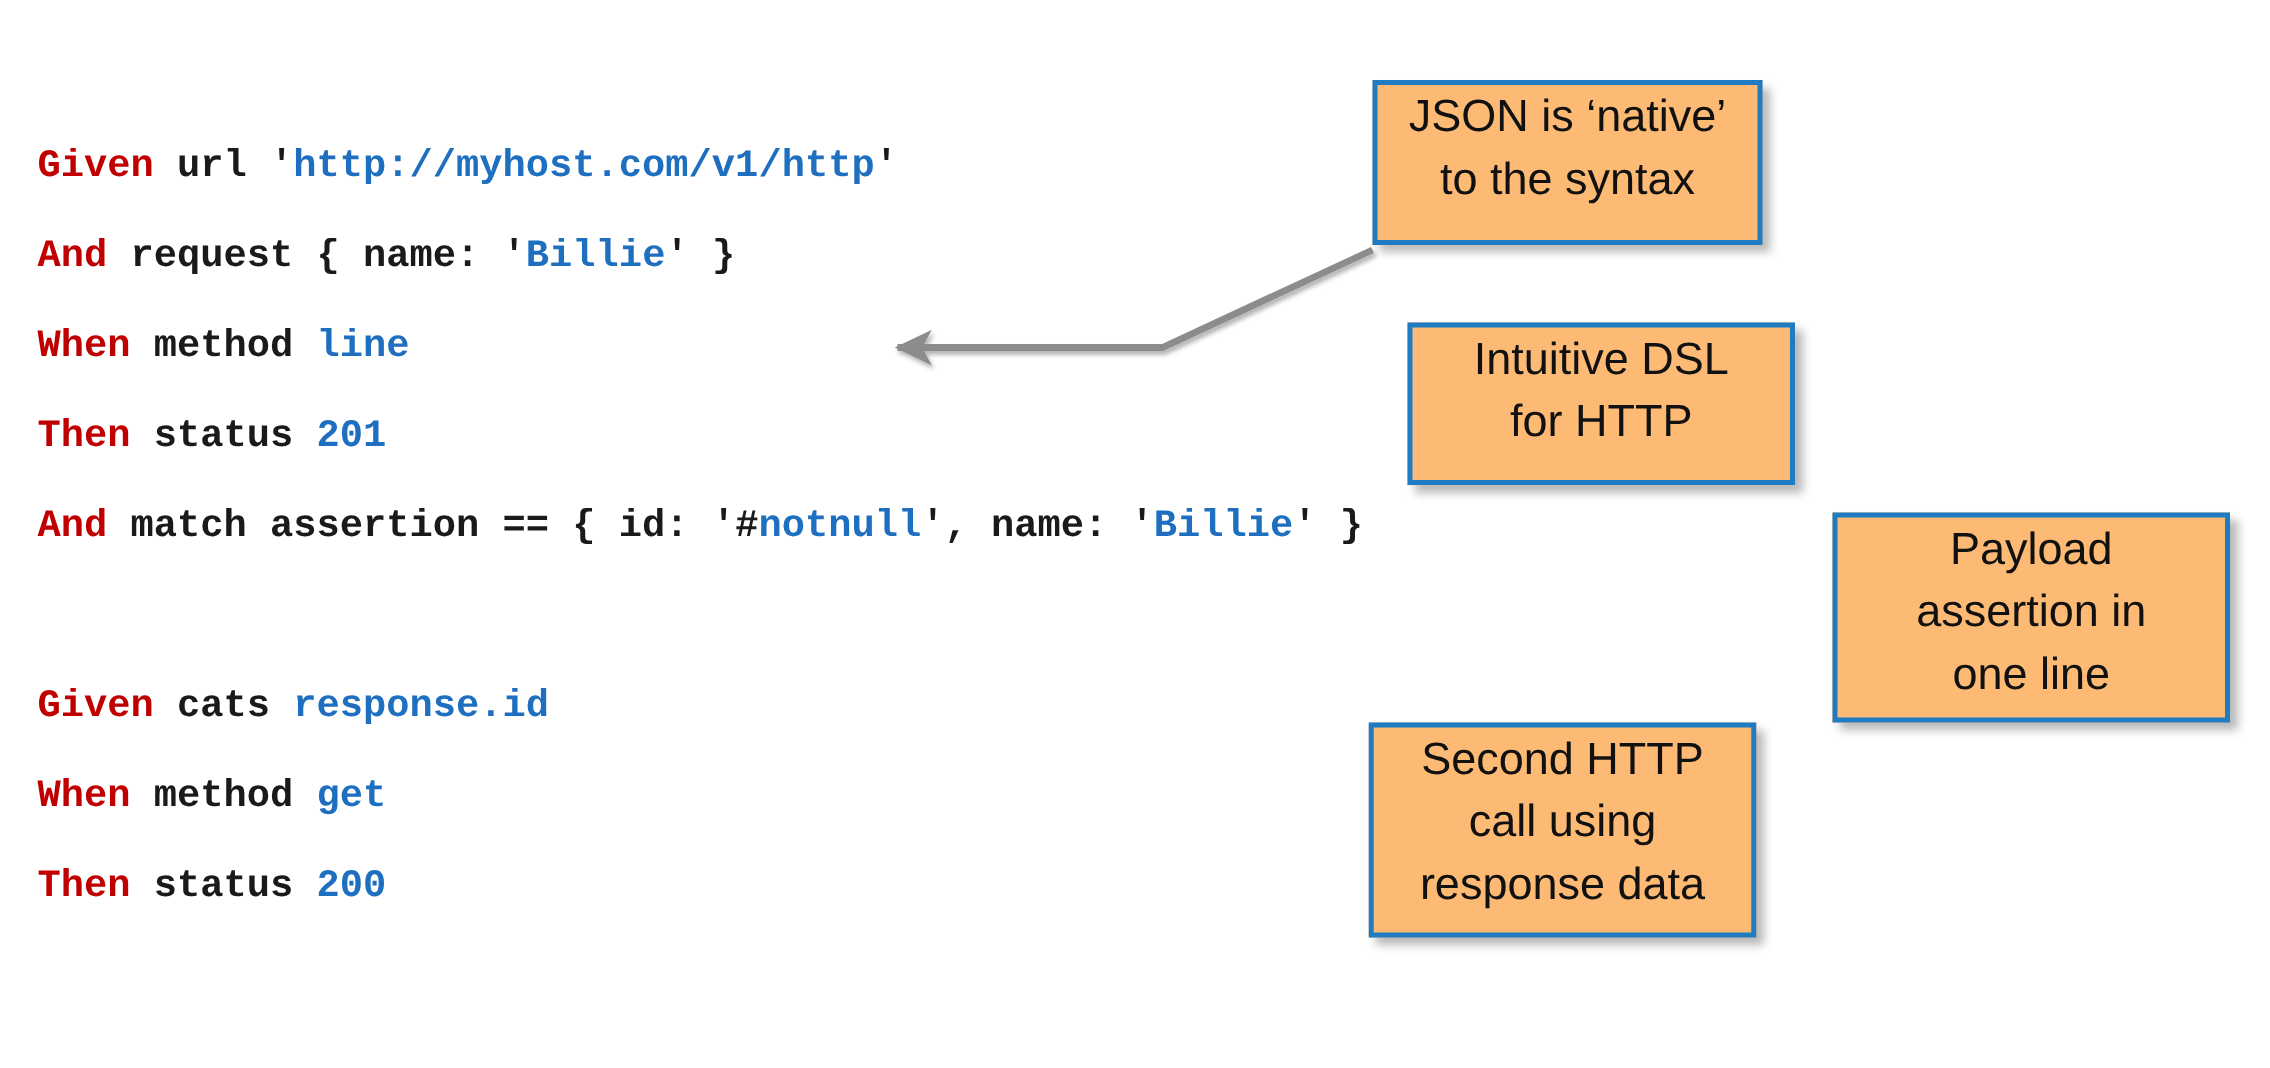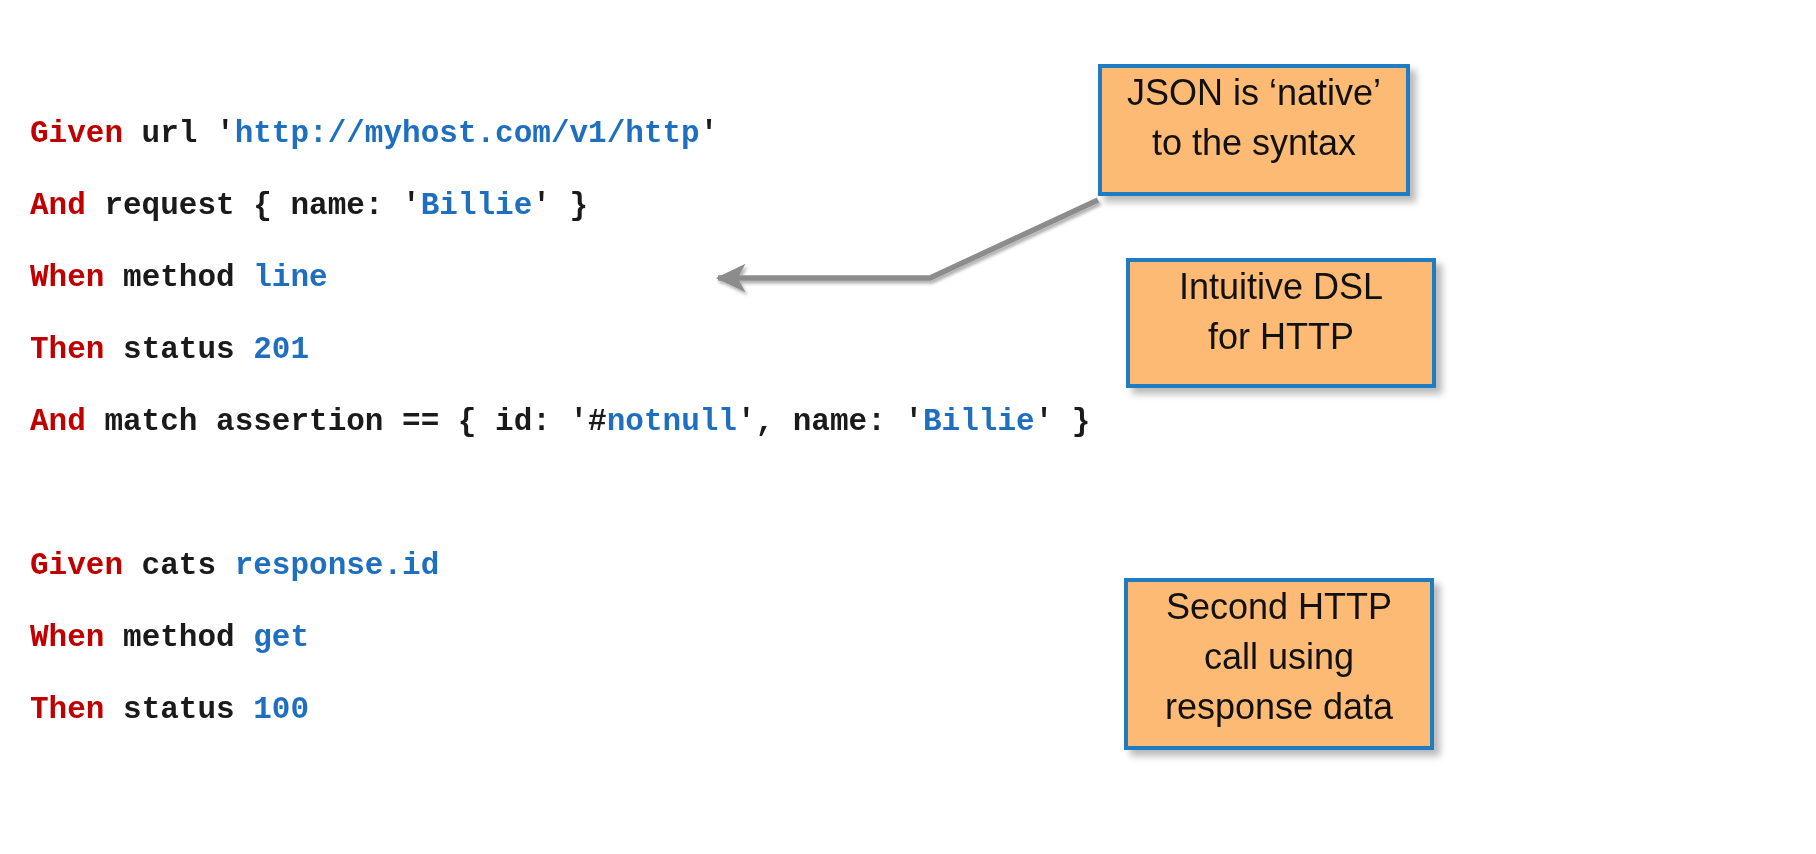--- a/index.html
+++ b/index.html
@@ -56,21 +56,21 @@
     font-size: 36px;
     line-height: 50px;
     color: #111111;
     white-space: pre-line;
     padding: 0 10px;
   }
 
   #callout-json     { left: 1098px; top: 64px;  width: 312px; height: 132px; }
   #callout-dsl      { left: 1100px; top: 258px; width: 310px; height: 130px; margin-left: 26px; }
   #callout-payload  { left: 1466px; top: 410px; width: 318px; height: 168px; }
-  #callout-second   { left: 1124px; top: 578px; width: 310px; height: 172px; }
+  #callout-second   { left: 1095px; top: 578px; width: 310px; height: 172px; }
 
   
   #arrows {
     position: absolute;
     left: 0; top: 0;
     width: 1816px;
     height: 854px;
     pointer-events: none;
   }
 </style>
@@ -82,21 +82,21 @@
   <div class="code-block" id="code-block">
       <div class="code-line"><span class="plain"> </span></div>
       <div class="code-line"><span class="kw">Given</span><span class="plain"> url </span><span class="plain">'</span><span class="val">http://myhost.com/v1/http</span><span class="plain">'</span></div>
       <div class="code-line"><span class="kw">And</span><span class="plain"> request { name: </span><span class="plain">'</span><span class="val">Billie</span><span class="plain">'</span><span class="plain"> }</span></div>
       <div class="code-line"><span class="kw">When</span><span class="plain"> method </span><span class="val">line</span></div>
       <div class="code-line"><span class="kw">Then</span><span class="plain"> status </span><span class="val">201</span></div>
       <div class="code-line"><span class="kw">And</span><span class="plain"> match assertion == { id: </span><span class="plain">'#</span><span class="val">notnull</span><span class="plain">'</span><span class="plain">, name: </span><span class="plain">'</span><span class="val">Billie</span><span class="plain">'</span><span class="plain"> }</span></div>
       <div class="code-line"><span class="plain"> </span></div>
       <div class="code-line"><span class="kw">Given</span><span class="plain"> cats </span><span class="val">response.id</span></div>
       <div class="code-line"><span class="kw">When</span><span class="plain"> method </span><span class="val">get</span></div>
-      <div class="code-line"><span class="kw">Then</span><span class="plain"> status </span><span class="val">100</span></div>
+      <div class="code-line"><span class="kw">Then</span><span class="plain"> status </span><span class="val">200</span></div>
     </div>
 
   <svg id="arrows" viewBox="0 0 1816 854" xmlns="http://www.w3.org/2000/svg">
     <defs>
       <marker id="ah" markerWidth="6" markerHeight="6" refX="5.2" refY="3" orient="auto" markerUnits="strokeWidth">
         <path d="M5.6,3 L0.2,0.4 L1.6,3 L0.2,5.6 Z" fill="#8c8c8c"></path>
       </marker>
       <filter id="arrowshadow" x="-30%" y="-60%" width="180%" height="260%">
         <feDropShadow dx="2" dy="3" stdDeviation="1.8" flood-color="#000000" flood-opacity="0.3"></feDropShadow>
       </filter>
@@ -122,20 +122,25 @@
   <div class="callout" id="callout-json">
     <span class="callout-text">JSON is ‘native’
 to the syntax</span>
   </div>
 
   <div class="callout" id="callout-dsl">
     <span class="callout-text">Intuitive DSL
 for HTTP</span>
   </div>
 
+  <div class="callout" id="callout-payload">
+    <span class="callout-text">Payload
+assertion in
+one line</span>
+  </div>
 
   <div class="callout" id="callout-second">
     <span class="callout-text">Second HTTP
 call using
 response data</span>
   </div>
 
 </div>
 
 </body></html>

